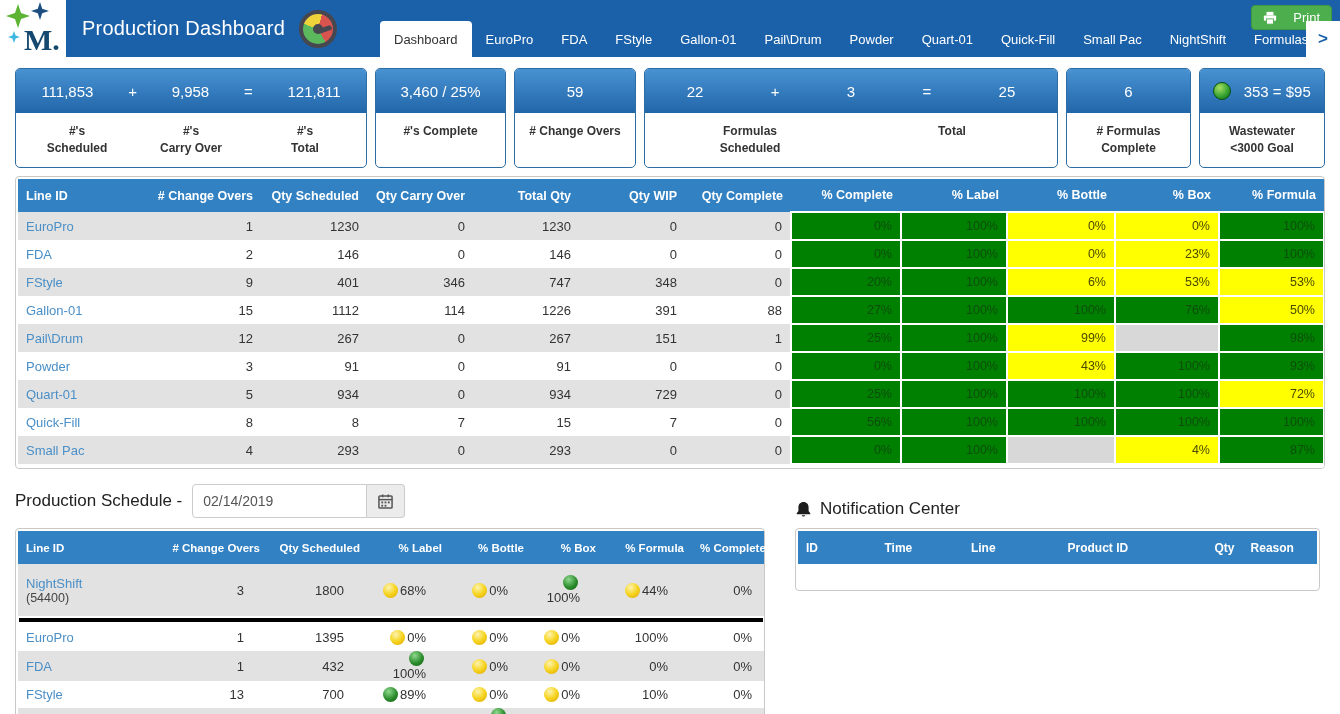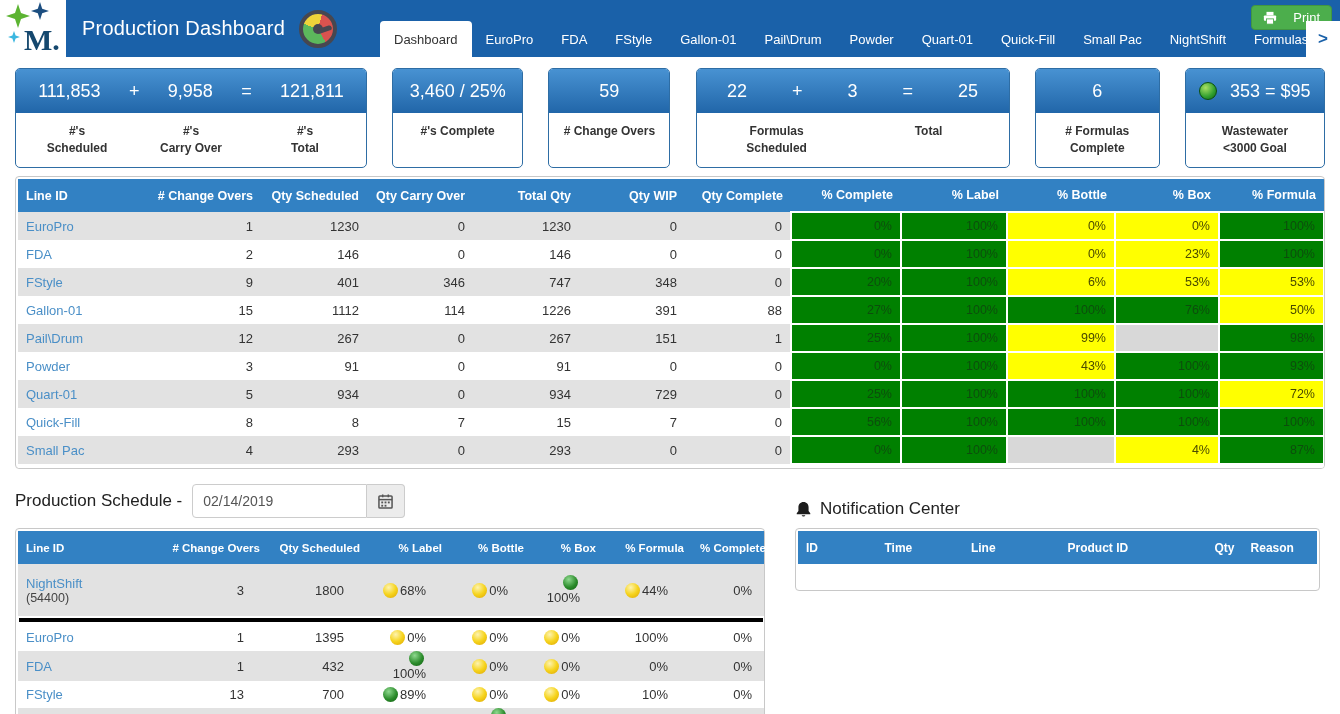--- a/index.html
+++ b/index.html
@@ -24,22 +24,22 @@
   .tab { display:flex; align-items:center; padding:0 14px; color:#fff; font-size:13px; cursor:pointer; white-space:nowrap; }
   .tab.active { background:#fff; color:#333; border-radius:4px 4px 0 0;margin-left:12px; }
   .tab .caret { font-size:10px; margin-left:4px; }
   .nav-overflow { position:absolute; right:0; bottom:0; width:34px; height:36px; background:#fff;
     color:#1a61a9; font-weight:bold; font-size:17px; display:flex; align-items:center; justify-content:center; cursor:pointer; }
 
   
   .cards { display:flex; justify-content:space-between; padding:11px 15px 8px; }
   .card { border:1px solid #2e6da4; border-radius:5px; overflow:hidden; background:#fff; height:100px; }
   .card:nth-child(1){width:352px} .card:nth-child(2){width:131px} .card:nth-child(3){width:122px}
-  .card:nth-child(4){width:314px} .card:nth-child(5){width:125px} .card:nth-child(6){width:140px}
-  .card-head { background:linear-gradient(#4892d2,#2166a9); color:#fff; font-size:18px; height:44px;
+  .card:nth-child(4){width:414px} .card:nth-child(5){width:125px} .card:nth-child(6){width:126px}
+  .card-head { background:linear-gradient(#4892d2,#2166a9); color:#fff; font-size:15px; height:44px;
     display:flex; align-items:center; justify-content:space-around; padding:0 8px; }
   .card-body { display:flex; justify-content:space-around; align-items:flex-start; padding:10px 4px;
     font-size:12px; font-weight:bold; color:#333; text-align:center; }
   .card-label { white-space:pre-line; line-height:1.45; flex:1; }
   .green-dot { width:18px; height:18px; border-radius:50%; flex:0 0 18px; margin-right:2px;
     background:radial-gradient(circle at 35% 30%, #a8e063, #2f9e2f 60%, #156515); border:1px solid #0c500c; }
 
   
   .panel { margin:0 15px; border:1px solid #c8c8c8; border-radius:4px; background:#fff; padding:2px; }
   table { border-collapse:collapse; table-layout:fixed; width:100%; font-size:13px; }

